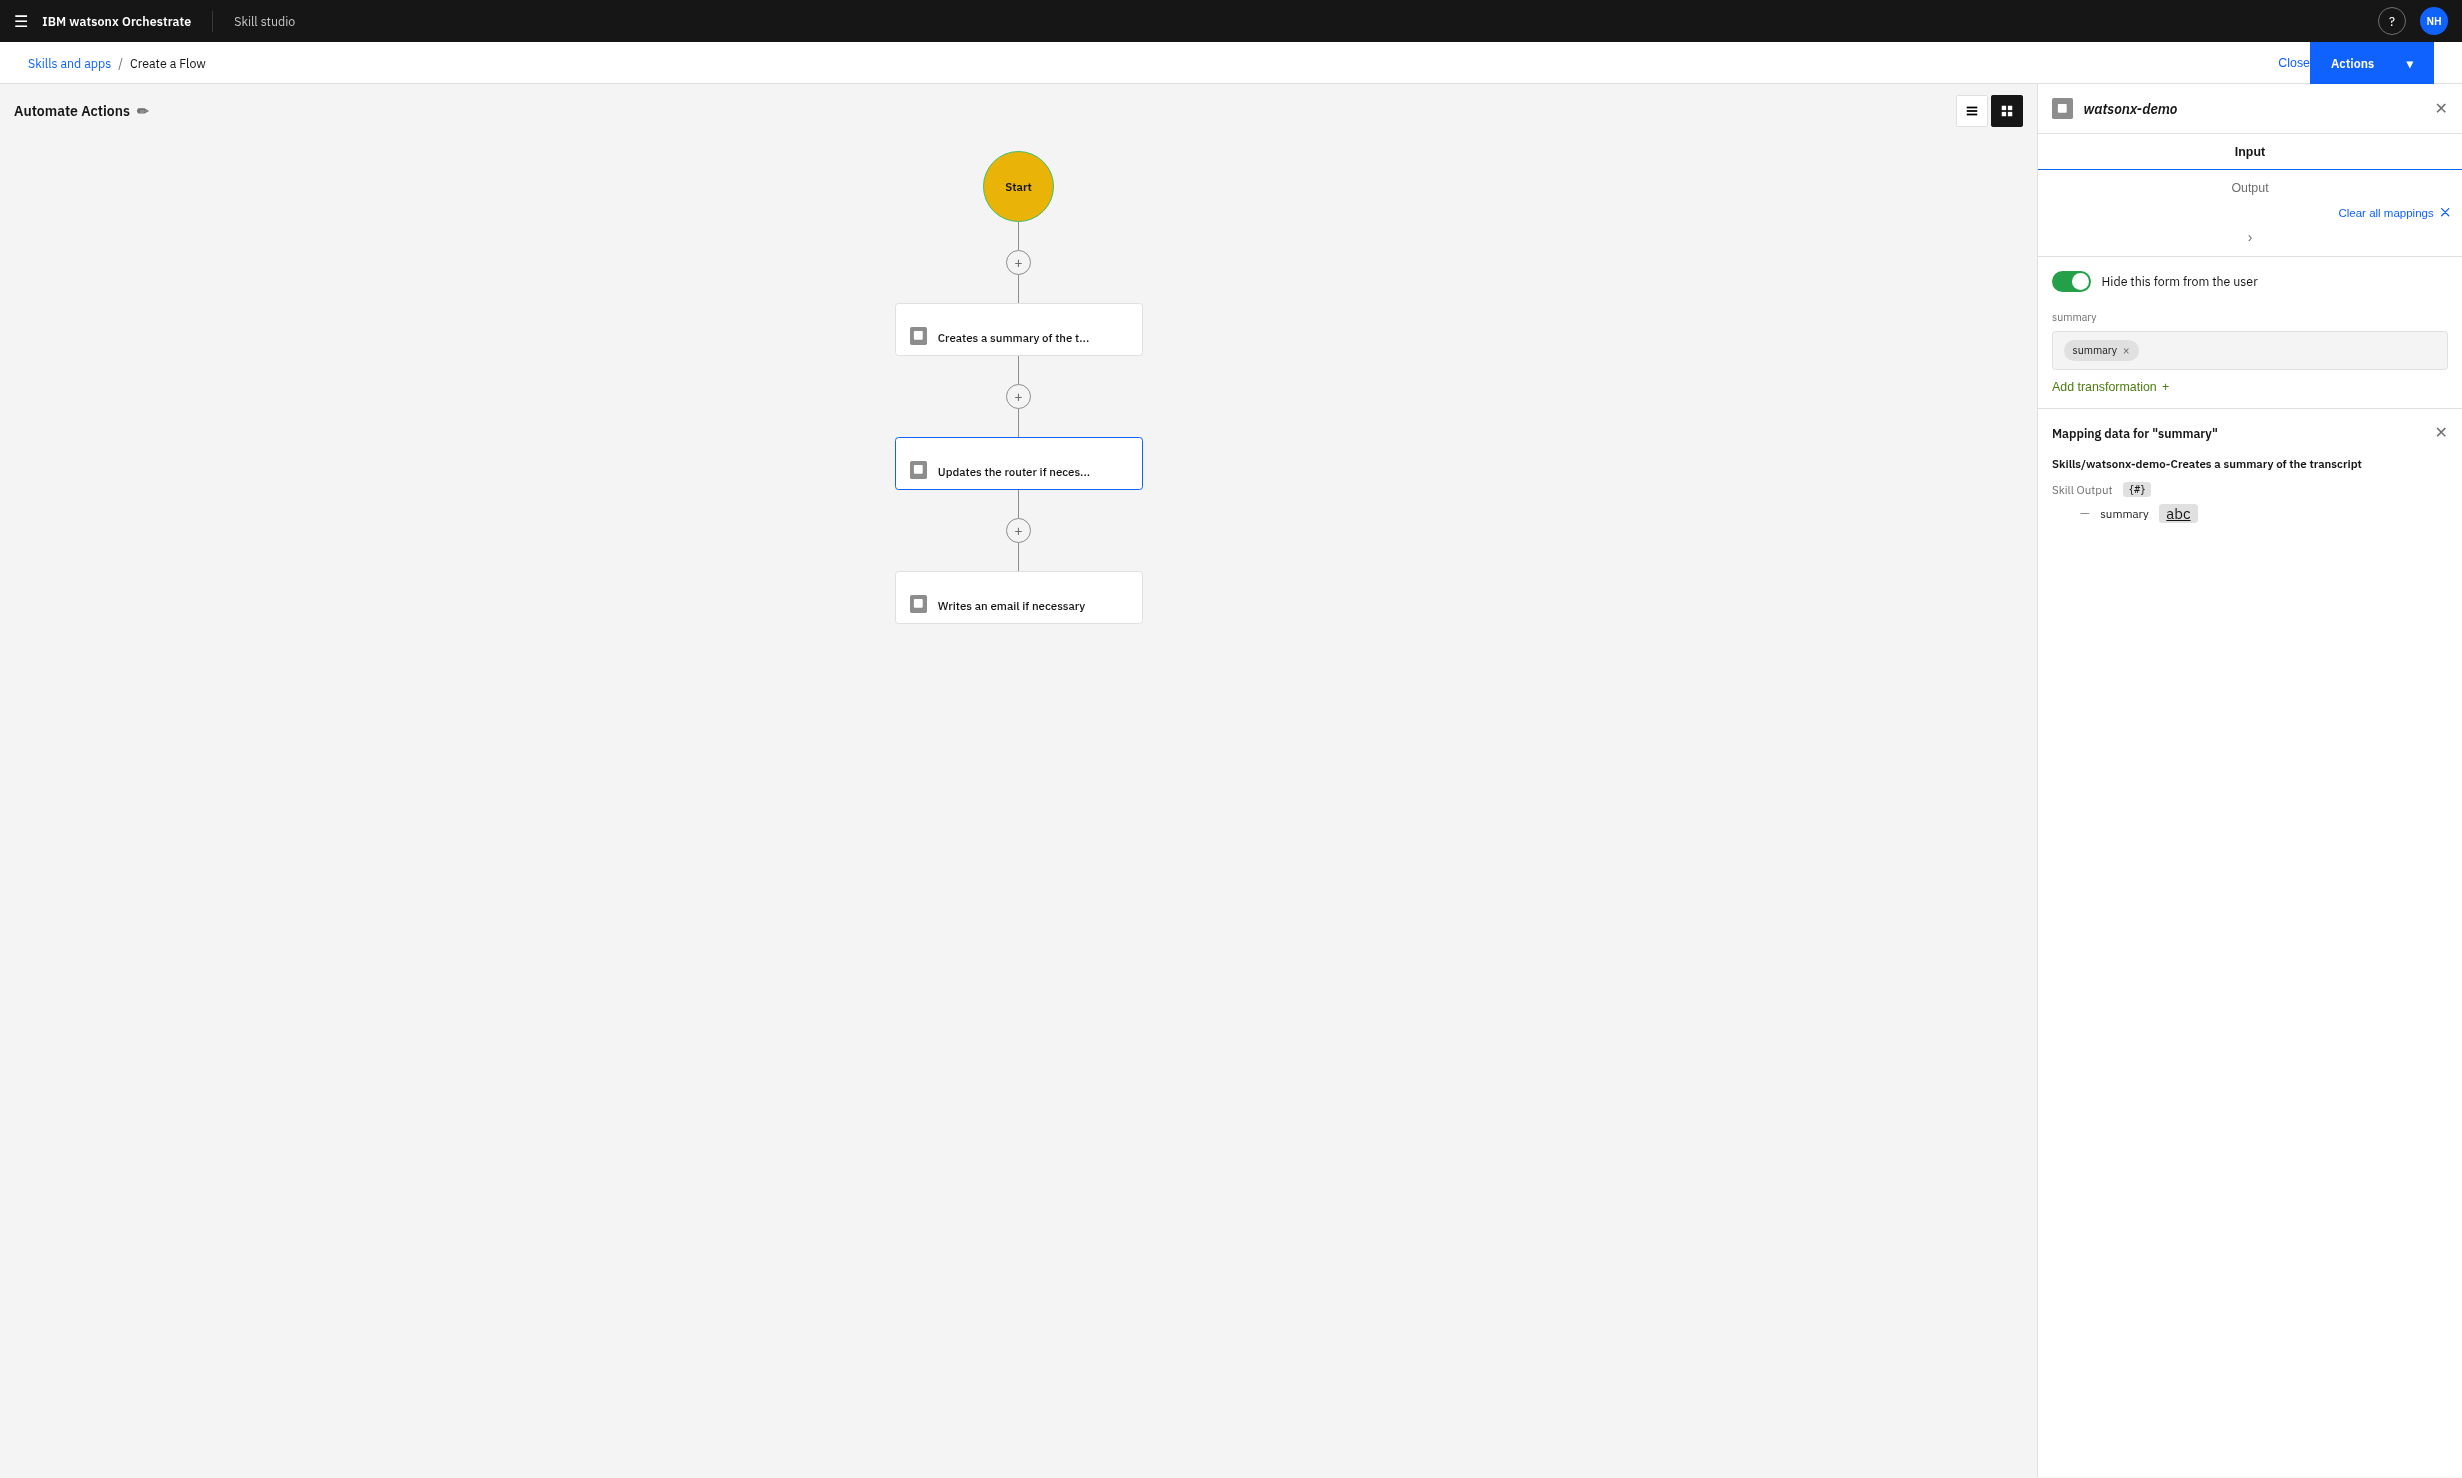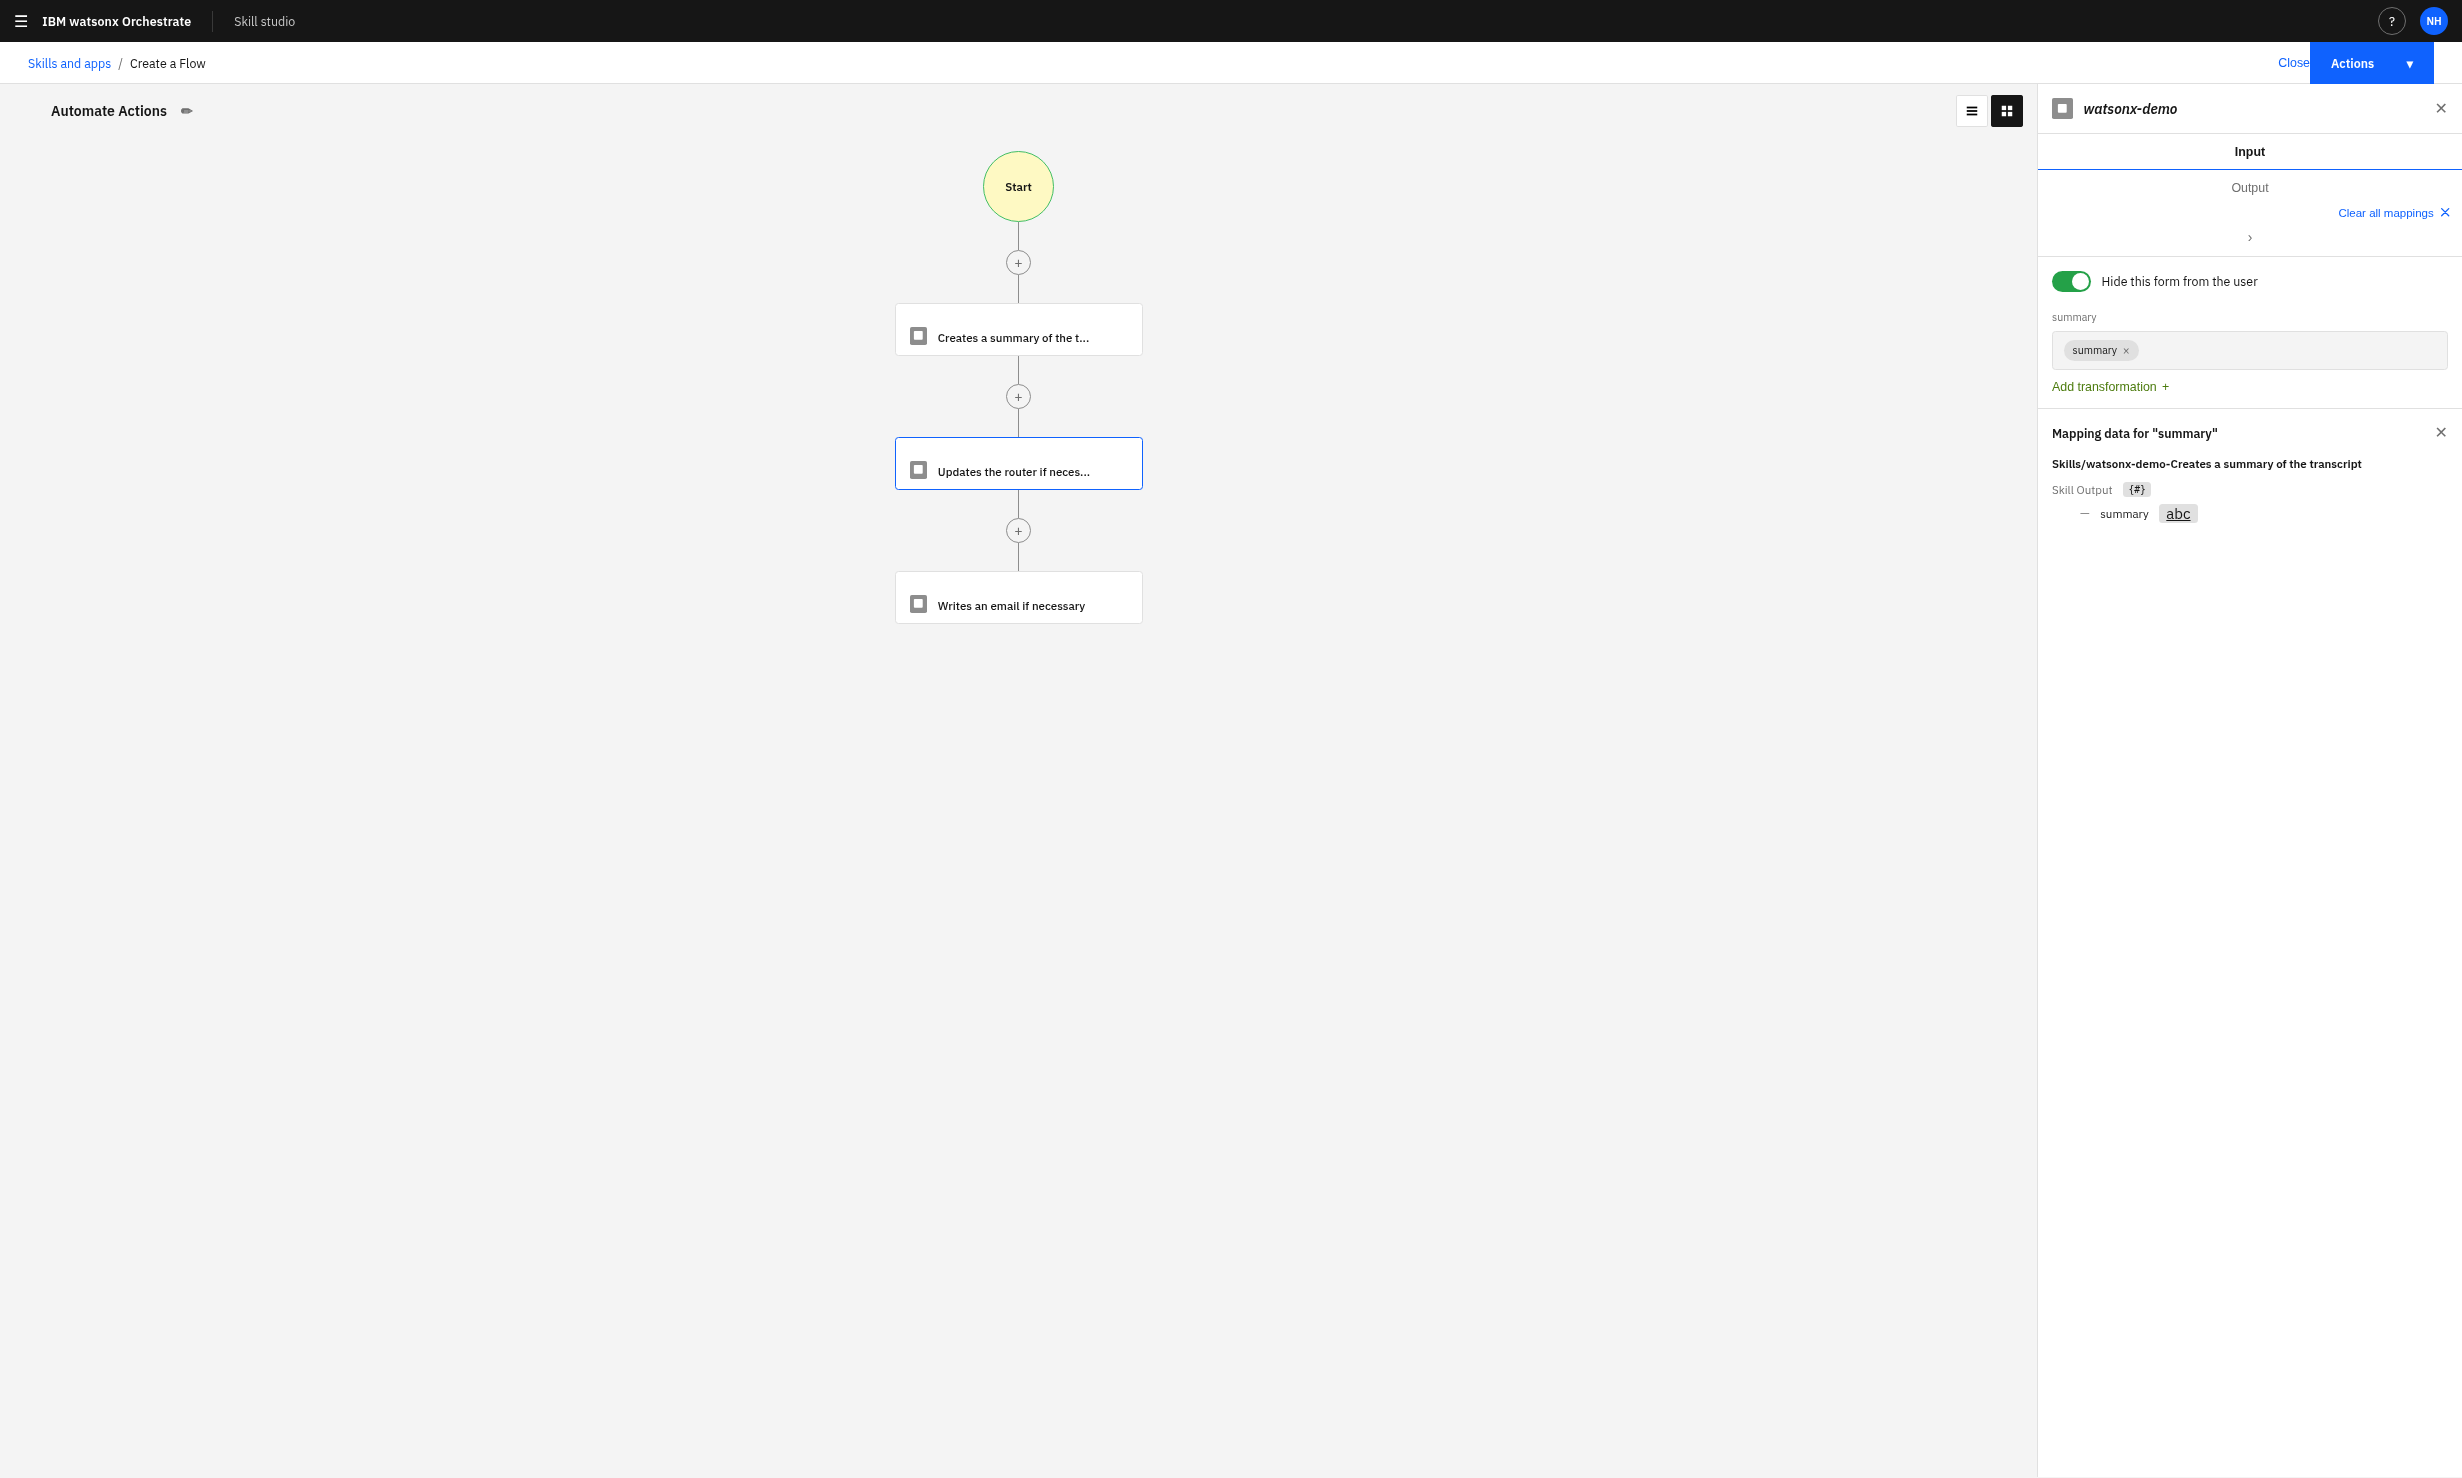--- a/index.html
+++ b/index.html
@@ -37,36 +37,36 @@
 
     
     .main-layout { display: flex; height: calc(100vh - 85px); }
 
     
     .canvas-area { flex: 1; background: #f4f4f4; position: relative; overflow: hidden; }
     .canvas-toolbar {
       display: flex; align-items: center; justify-content: space-between;
       padding: 10.6px 14px; background: #f4f4f4;
     }
-    .canvas-title { font-size: 14px; font-weight: 600; color: #161616; display: flex; align-items: center; gap: 14px; margin-left: 37px; }
+    .canvas-title { font-size: 14px; font-weight: 600; color: #161616; display: flex; align-items: center; gap: 7px; }
     .canvas-title-edit { cursor: pointer; color: #6f6f6f; font-size: 14px; }
     .view-toggle { display: flex; gap: 3.5px; }
     .view-btn {
       width: 32px; height: 32px; display: flex; align-items: center; justify-content: center;
       border: 0.9px solid #e0e0e0; background: #fff; cursor: pointer; border-radius: 1.8px;
     }
     .view-btn.active { background: #161616; color: #fff; border-color: #161616; }
 
     
     .flow-container {
       display: flex; flex-direction: column; align-items: center;
       padding: 14px 0; overflow-y: auto; height: calc(100% - 53px);
     }
     .flow-start {
-      width: 71px; height: 71px; border-radius: 50%; background: #fef9c3; border: 1.8px solid #42be65;
+      width: 71px; height: 71px; border-radius: 50%; background: #eab308; border: 1.8px solid #42be65;
       display: flex; align-items: center; justify-content: center; font-size: 11.5px; font-weight: 600; color: #161616;
     }
     .flow-connector { width: 1.8px; height: 28px; background: #8d8d8d; margin: 0 auto; }
     .flow-add-btn {
       width: 25px; height: 25px; border-radius: 50%; border: 1.8px solid #8d8d8d; background: #f4f4f4;
       display: flex; align-items: center; justify-content: center; cursor: pointer; font-size: 14px; color: #6f6f6f;
     }
     .flow-node {
       background: #fff; border: 0.9px solid #e0e0e0; border-radius: 3.5px;
       width: 248px; min-height: 53px; display: flex; align-items: flex-end;

